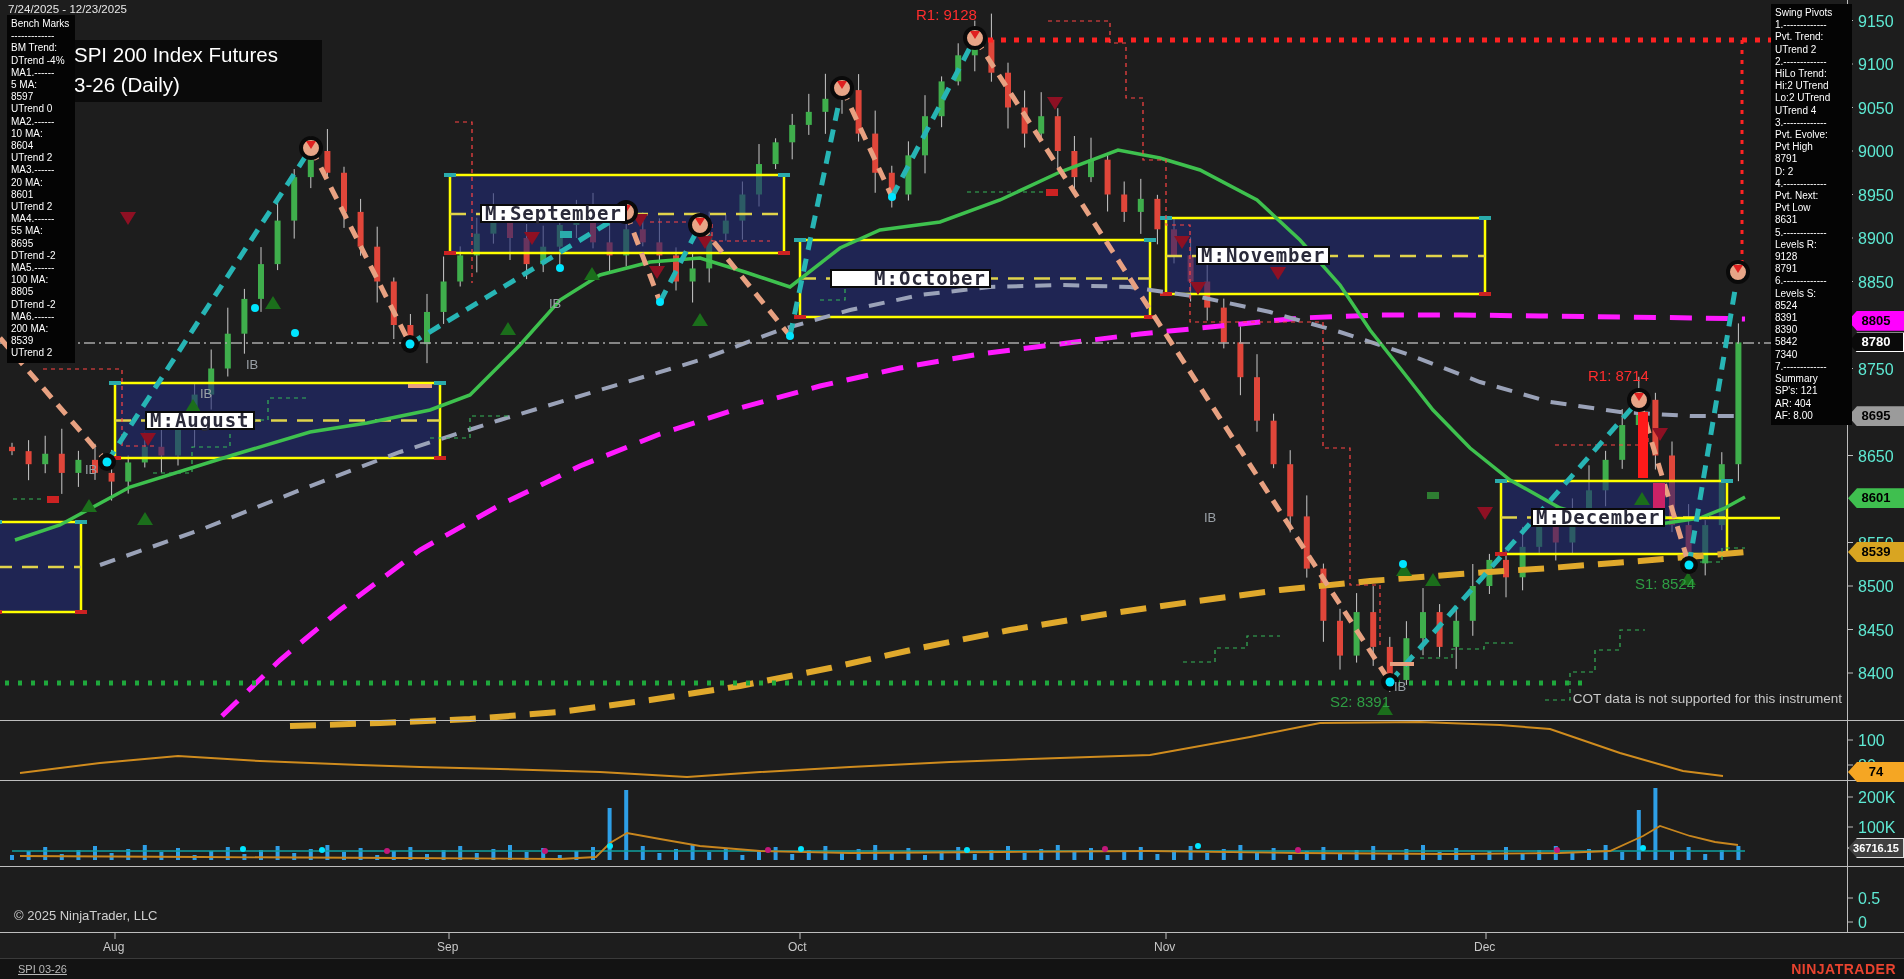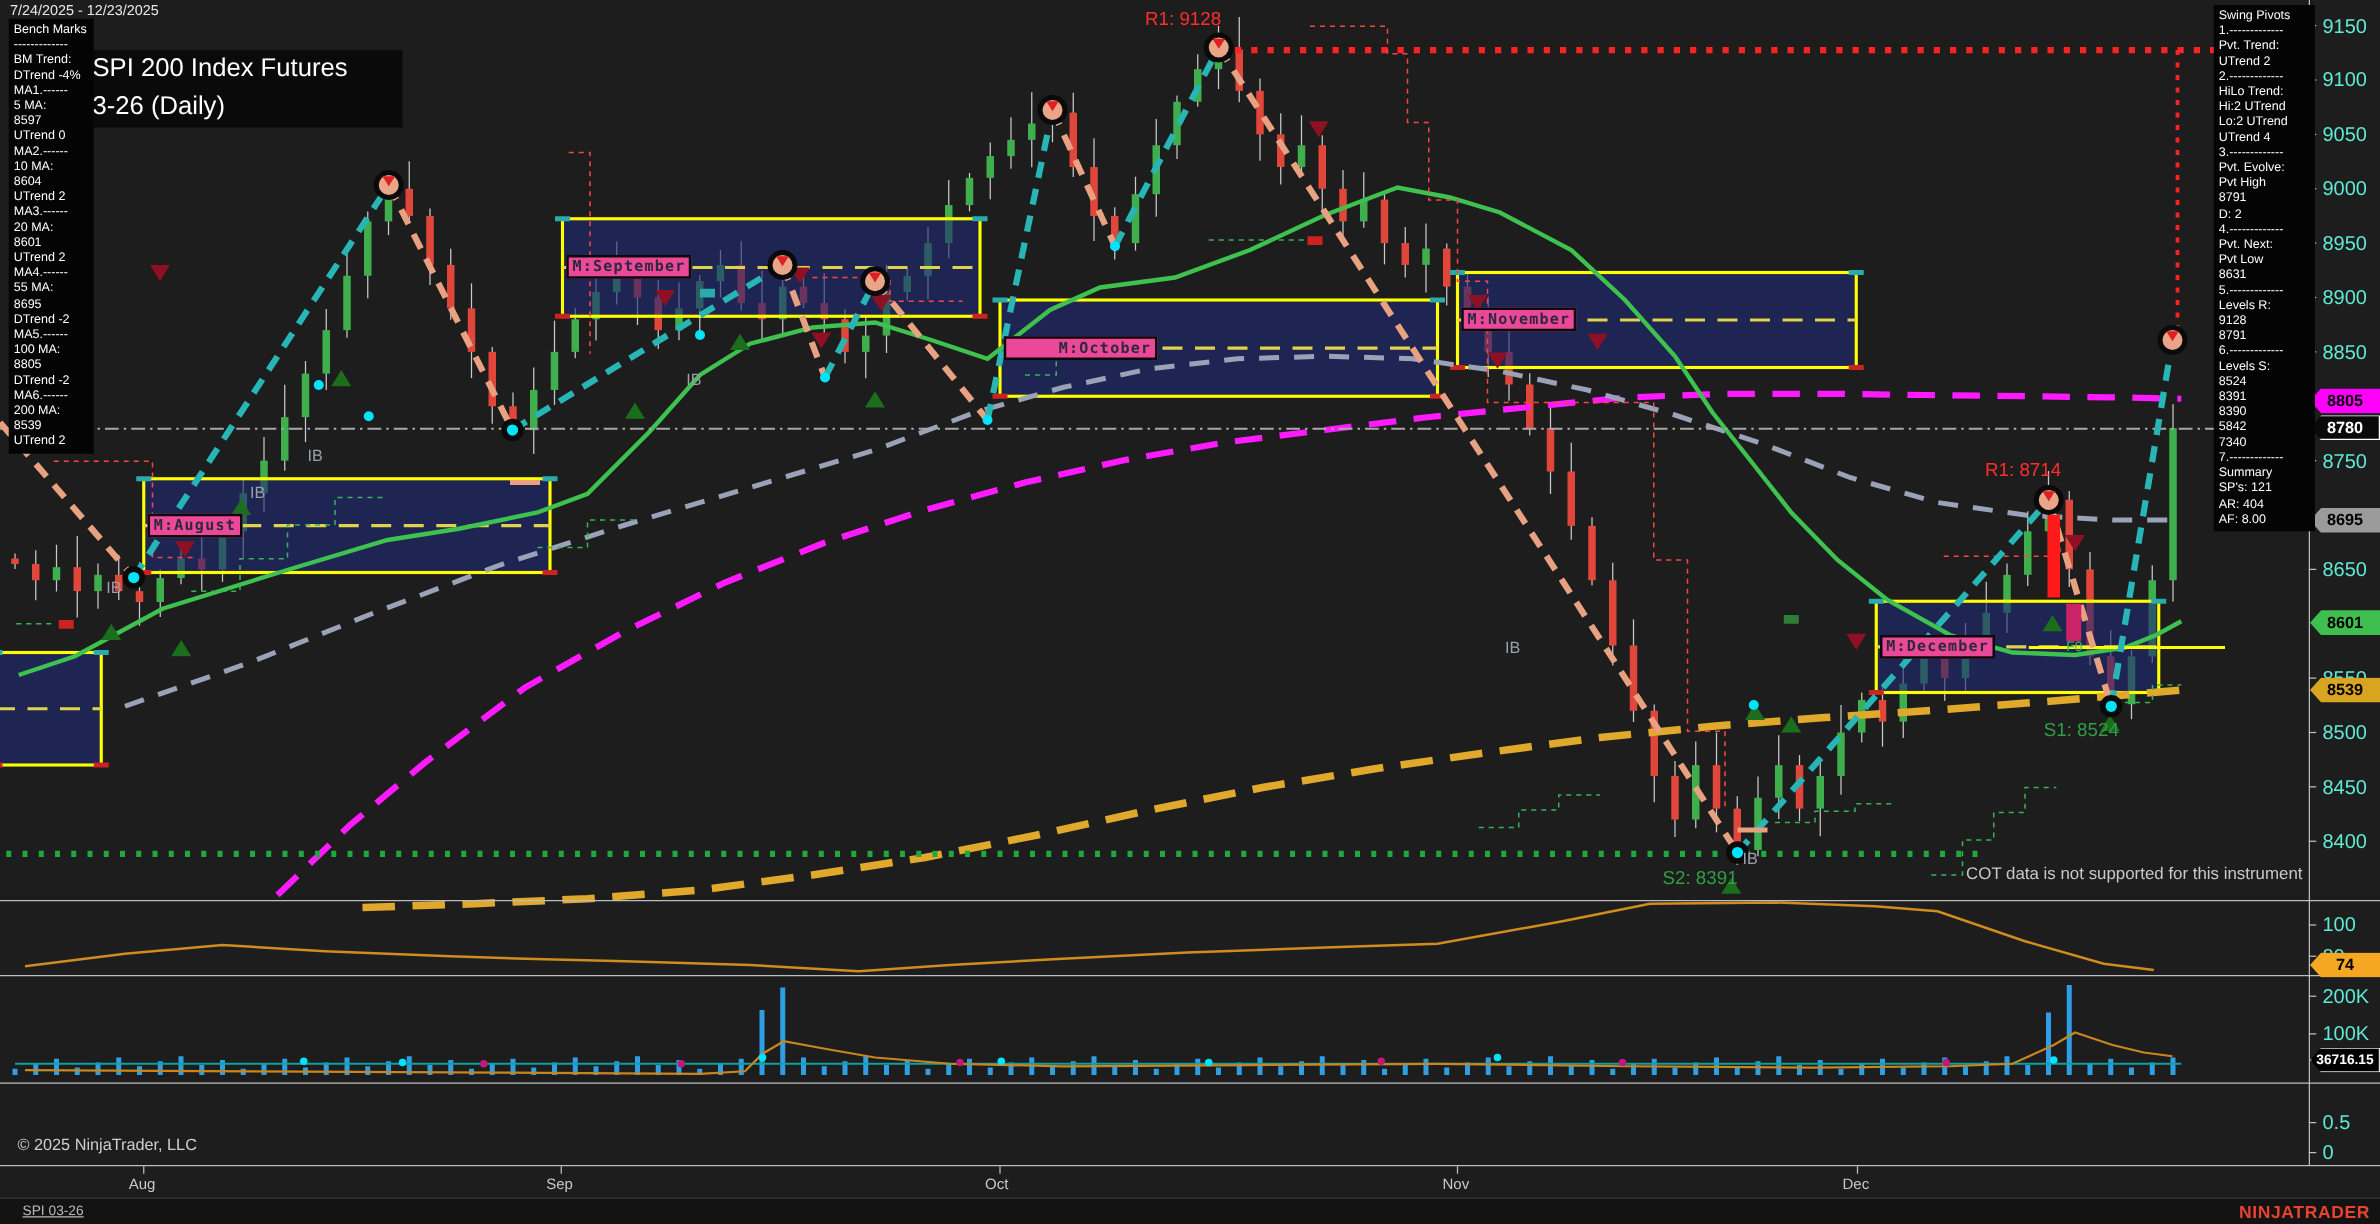--- a/index.html
+++ b/index.html
@@ -12,22 +12,22 @@
                font-size:20.5px;line-height:30px;padding-left:10px;z-index:4;margin-top:24px;}
   .text-panel{background:#040404;color:#fff;font-size:10px;line-height:12.2px;z-index:5;padding:3px 2px 3px 4px;}
   #benchmarks-panel{left:7px;top:15px;width:62px;}
   #swing-panel{left:1771px;top:4px;width:75px;}
   .pline{white-space:nowrap;overflow:hidden;}
   #axis-col{left:1847px;top:0;width:57px;height:958px;z-index:3;}
   .tick-label{position:absolute;left:11px;font-size:16px;color:#5eead4;}
   .tag{position:absolute;left:1px;width:56px;height:20px;font-size:13px;font-weight:bold;
        text-align:center;line-height:20px;clip-path:polygon(0% 50%,16% 0%,100% 0%,100% 100%,16% 100%);z-index:4;}
   .tag.small{font-size:11px;}
-  .month-label{position:absolute;font-family:"DejaVu Sans Mono",monospace;font-size:12px;font-weight:bold;
-       color:#2a2a3a;background:#ec4899;border:2px solid #0a0a0a;padding:0 3px;line-height:15px;z-index:2;letter-spacing:1px;}
+  .month-label{position:absolute;font-family:"DejaVu Sans Mono",monospace;font-size:19px;font-weight:bold;
+       color:#2a2a3a;background:#ffffff;border:2px solid #0a0a0a;padding:0 3px;line-height:15px;z-index:2;letter-spacing:1px;margin-left:27px;}
   .xmonth{position:absolute;top:940px;font-size:12px;color:#c8c8c8;}
   #copyright{left:14px;top:908px;font-size:13px;color:#cfcfcf;}
   #cot-note{right:62px;top:691px;font-size:13.5px;color:#c8c8c8;}
   #footer{left:0;top:958px;width:1904px;height:21px;background:#131313;border-top:1px solid #3a3a3a;}
   #tab-label{left:18px;top:963px;font-size:11px;color:#b8b8b8;text-decoration:underline;}
   #brand{right:8px;top:961px;font-size:14px;font-weight:bold;color:#e8432f;letter-spacing:.5px;}
 </style>
 </head>
 <body>
 
@@ -651,21 +651,21 @@
       <div class="tick-label" style="top: 789px;">200K</div>
       <div class="tick-label" style="top: 819px;">100K</div>
       <div class="tick-label" style="top: 890px;">0.5</div>
       <div class="tick-label" style="top: 914px;">0</div>
       <div class="tag" style="top: 310.65px; background: rgb(255, 0, 255); color: rgb(0, 0, 0);">8805</div>
       <div class="tag" style="top: 332.4px; background: rgb(10, 10, 10); color: rgb(255, 255, 255); box-shadow: rgb(255, 255, 255) 0px 0px 0px 1px inset;">8780</div>
       <div class="tag" style="top: 406.35px; background: rgb(155, 155, 155); color: rgb(0, 0, 0);">8695</div>
       <div class="tag" style="top: 488.13px; background: rgb(63, 191, 79); color: rgb(0, 0, 0);">8601</div>
       <div class="tag" style="top: 542.07px; background: rgb(217, 165, 33); color: rgb(0, 0, 0);">8539</div>
       <div class="tag" style="top: 762px; background: rgb(245, 166, 35); color: rgb(0, 0, 0);">74</div>
-      <div class="tag small" style="top: 838px; background: #000000; color: rgb(255, 255, 255); box-shadow: rgb(221, 221, 221) 0px 0px 0px 1px inset;">36716.15</div>
+      <div class="tag small" style="top: 838px; background: #404040; color: rgb(255, 255, 255); box-shadow: rgb(221, 221, 221) 0px 0px 0px 1px inset;">36716.15</div>
     </div>
 
   <div id="copyright" class="abs">© 2025 NinjaTrader, LLC</div>
   <div id="cot-note" class="abs">COT data is not supported for this instrument</div>
 
   <div id="footer" class="abs"></div>
   <div id="tab-label" class="abs">SPI 03-26</div>
   <div id="brand" class="abs">NINJATRADER</div>
 <div class="month-label" style="left: 118px; top: 410.5px;">M:August</div>
     <div class="month-label" style="left: 453px; top: 204px;">M:September</div>

